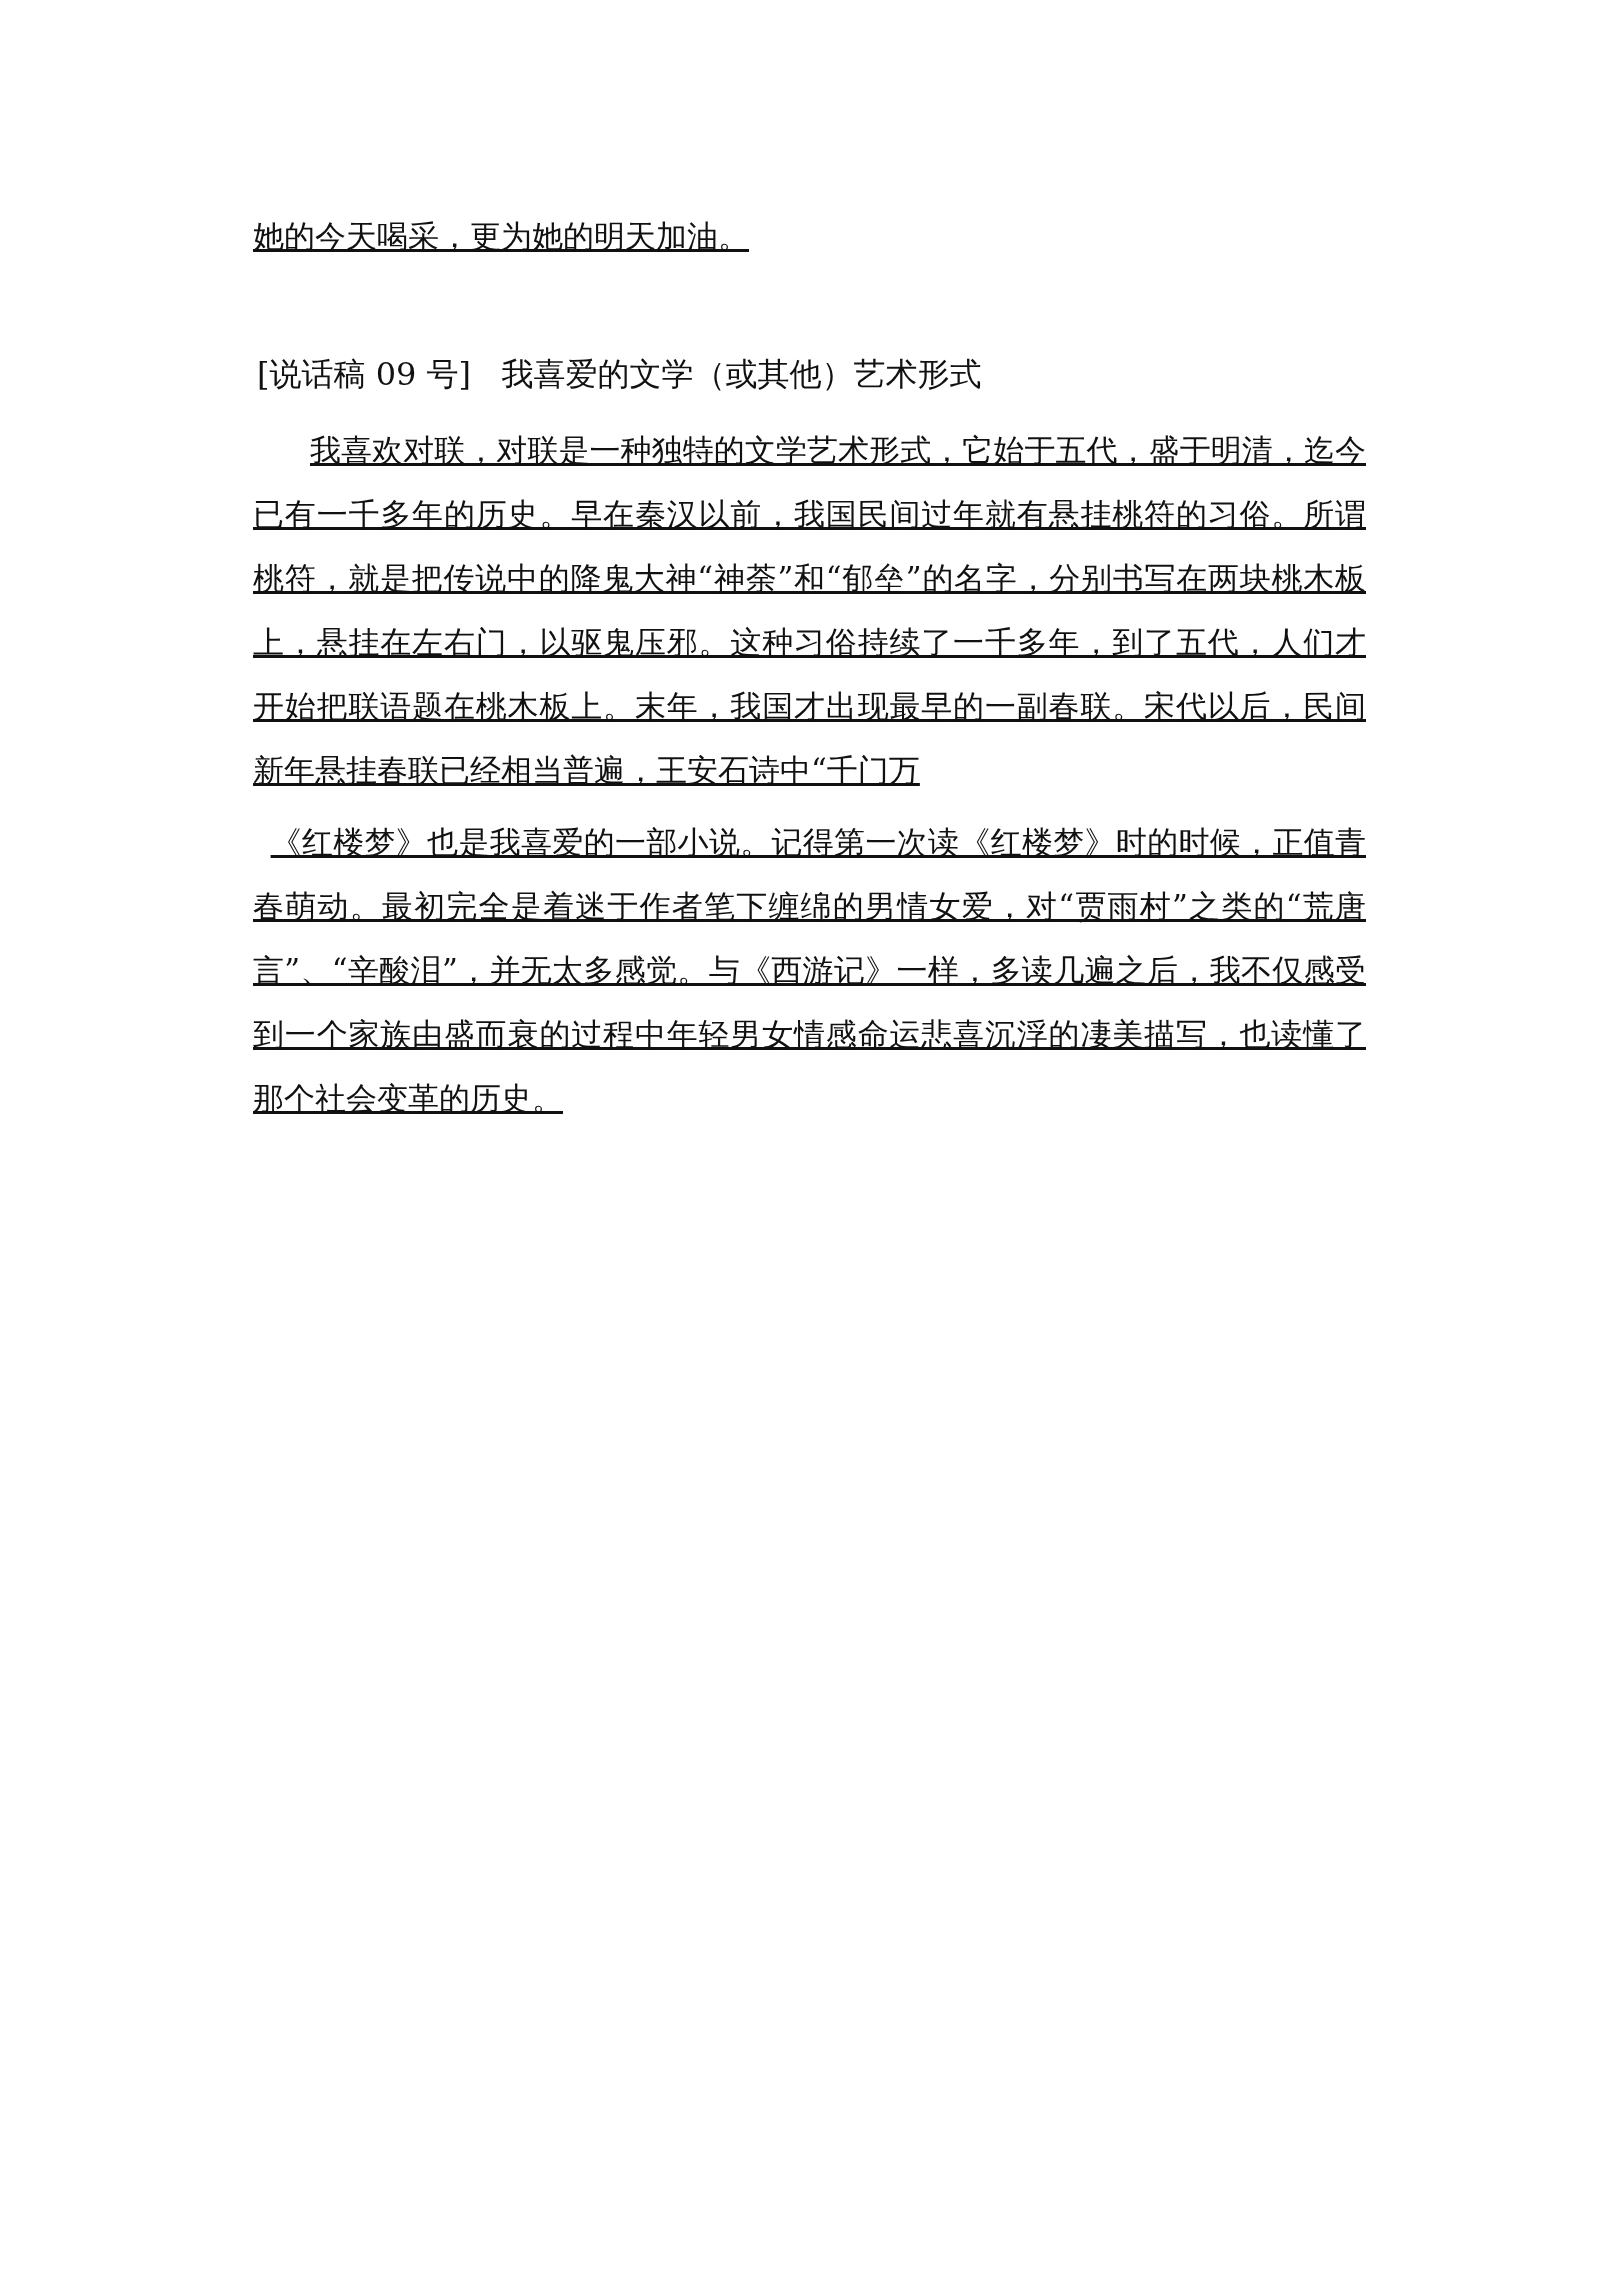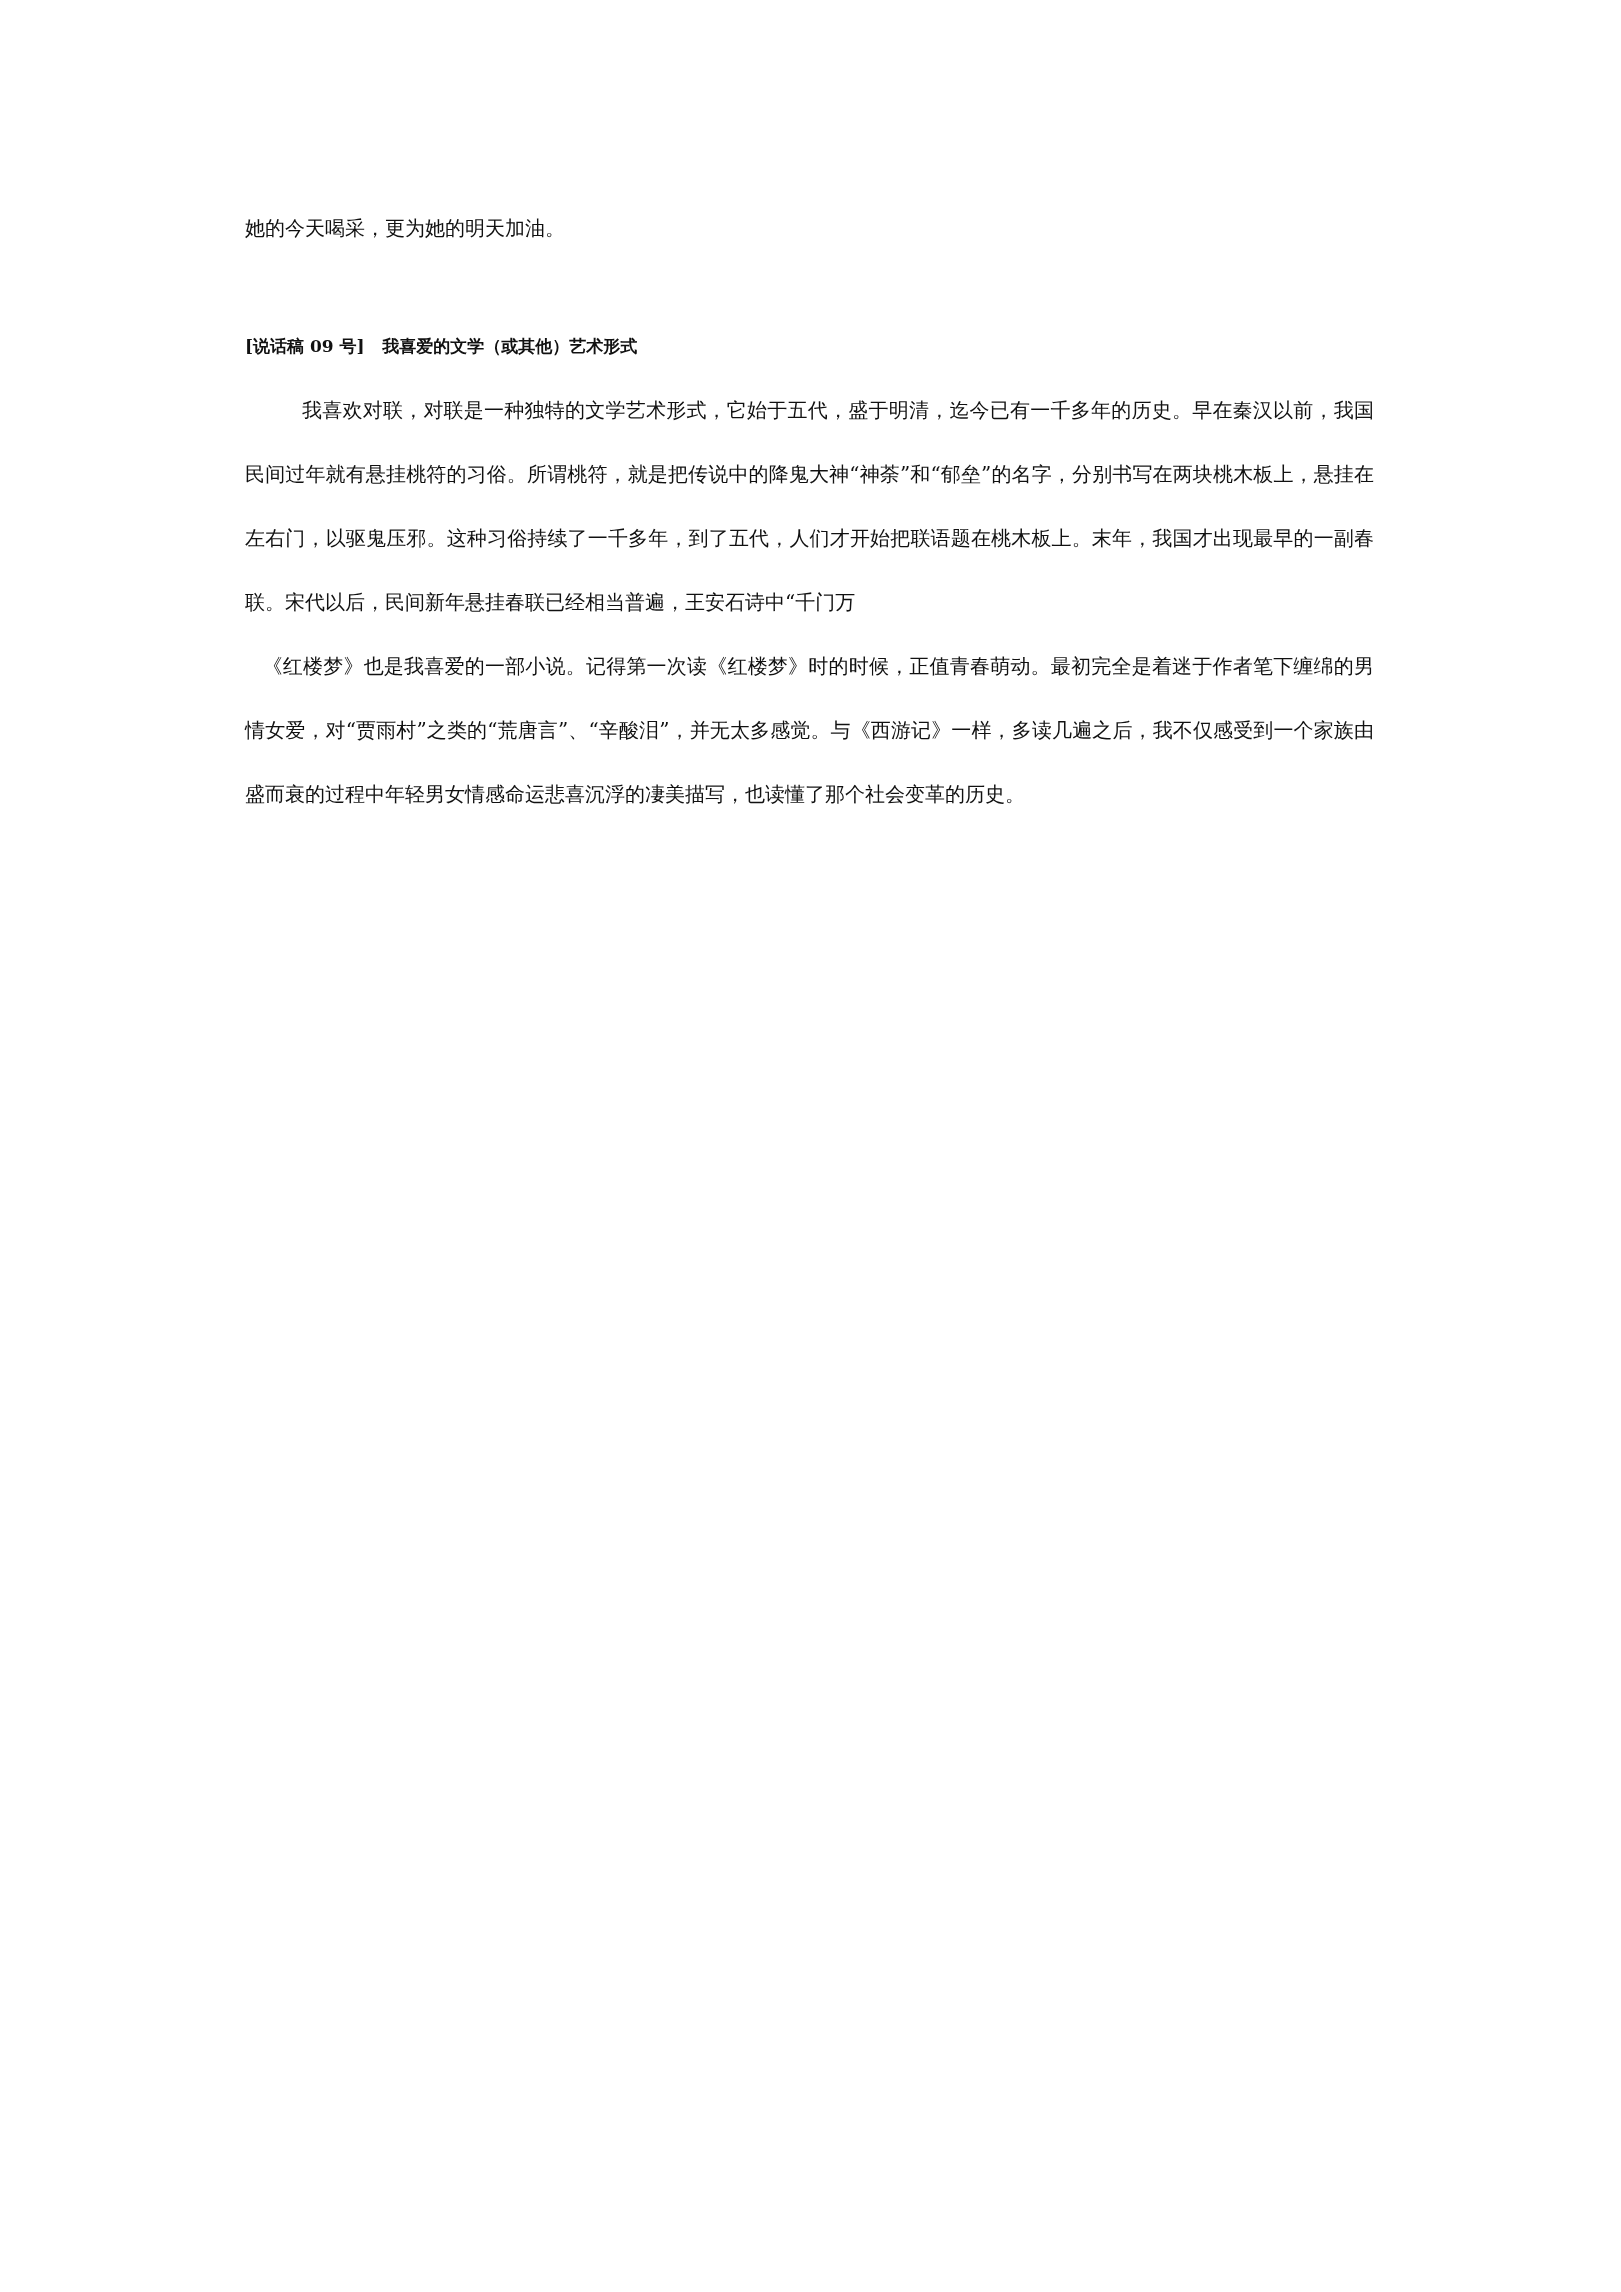--- a/index.html
+++ b/index.html
@@ -15,36 +15,37 @@
       font-family: "DejaVu Serif", "Liberation Serif", serif;
       color: #111111;
     }
     .page {
       position: absolute;
       left: 245px;
       top: 196px;
       width: 1129px;
     }
     .para {
-      margin: 0;
-      font-size: 20px;
+      margin: 8px;
+      font-size: 31px;
       line-height: 64px;
       text-align: justify;
       text-justify: inter-character;
       letter-spacing: 0px;
+      text-decoration: underline;
     }
     .indent2 { text-indent: 57px; }
     .indent1 { text-indent: 17.6px; }
     .indent-quote { text-indent: 43px; }
     .gap-before-title { height: 54px; }
     .title {
-      margin: 0;
-      font-size: 17px;
+      margin: 12px;
+      font-size: 32px;
       line-height: 64px;
-      font-weight: bold;
+      font-weight: normal;
       white-space: pre;
     }
   </style>
 </head>
 <body>
 
 <div class="page">
   <p class="para">她的今天喝采，更为她的明天加油。</p>
 
   <div class="gap-before-title"></div>

